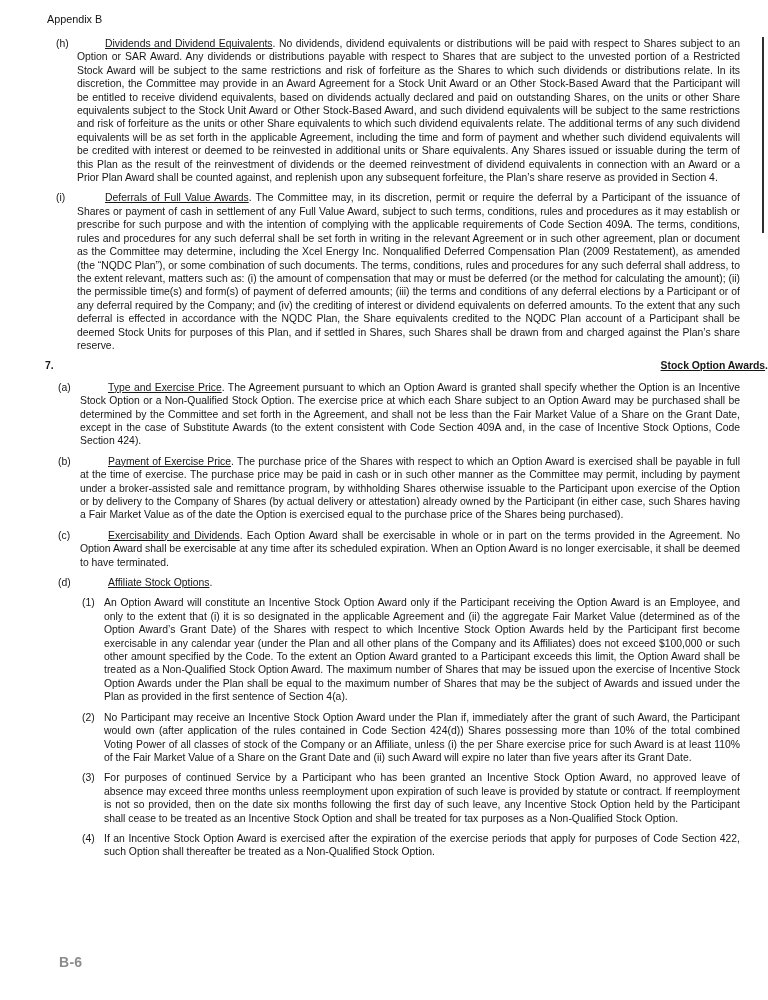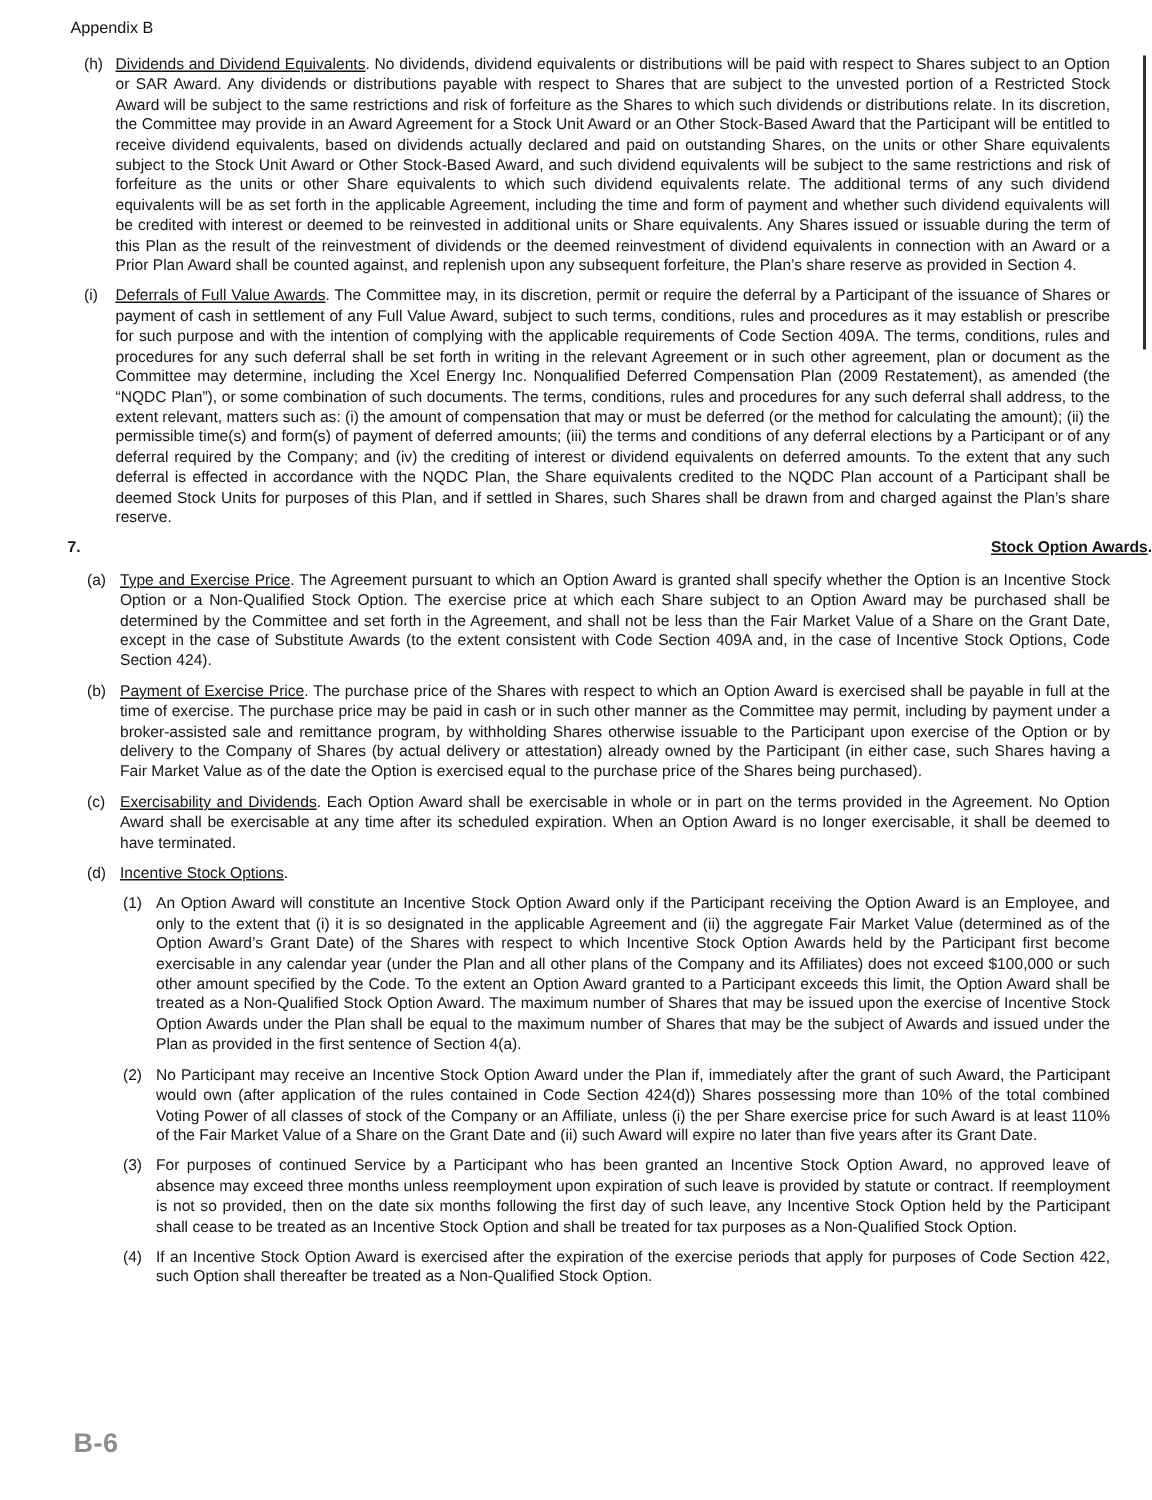--- a/index.html
+++ b/index.html
@@ -44,34 +44,34 @@
   }
   .lvl1 { margin-left: 56px; margin-right: 28px; }
   .lvl1 .marker { flex: 0 0 21px; }
   .heading { margin-left: 45px; margin-top: 2px; margin-bottom: 8px; font-weight: bold; }
   .heading .marker { flex: 0 0 17px; }
   .heading .ptext { text-align: right; }
   .lvl2 { margin-left: 58px; margin-right: 28px; }
   .lvl2 .marker { flex: 0 0 22px; }
   .lvl3 { margin-left: 82px; margin-right: 28px; }
   .lvl3 .marker { flex: 0 0 22px; }
-  .u { text-decoration: underline; }
+  .u { text-decoration: underline; margin-left: 28px; }
   .change-bar {
     position: absolute;
     left: 762px;
     top: 37px;
     width: 2px;
     height: 196px;
     background: #2e2e2e;
   }
   .page-number {
     position: absolute;
-    left: 49px;
+    left: 59px;
     top: 956px;
-    font-size: 18px;
+    font-size: 14px;
     font-weight: bold;
     color: #8c8c8c;
     letter-spacing: 0.3px;
   }
 </style>
 </head>
 <body>
 
 <div class="page">
 
@@ -106,21 +106,21 @@
       <span class="ptext"><span class="u">Payment of Exercise Price</span><span>. The purchase price of the Shares with respect to which an Option Award is exercised shall be payable in full at the time of exercise. The purchase price may be paid in cash or in such other manner as the Committee may permit, including by payment under a broker-assisted sale and remittance program, by withholding Shares otherwise issuable to the Participant upon exercise of the Option or by delivery to the Company of Shares (by actual delivery or attestation) already owned by the Participant (in either case, such Shares having a Fair Market Value as of the date the Option is exercised equal to the purchase price of the Shares being purchased).</span></span>
     </div>
 
     <div class="para lvl2">
       <span class="marker">(c)</span>
       <span class="ptext"><span class="u">Exercisability and Dividends</span><span>. Each Option Award shall be exercisable in whole or in part on the terms provided in the Agreement. No Option Award shall be exercisable at any time after its scheduled expiration. When an Option Award is no longer exercisable, it shall be deemed to have terminated.</span></span>
     </div>
 
     <div class="para lvl2">
       <span class="marker">(d)</span>
-      <span class="ptext"><span class="u">Incentive Stock Options</span><span>.</span></span>
+      <span class="ptext"><span class="u">Affiliate Stock Options</span><span>.</span></span>
     </div>
 
     <div class="para lvl3">
       <span class="marker">(1)</span>
       <span class="ptext">An Option Award will constitute an Incentive Stock Option Award only if the Participant receiving the Option Award is an Employee, and only to the extent that (i) it is so designated in the applicable Agreement and (ii) the aggregate Fair Market Value (determined as of the Option Award’s Grant Date) of the Shares with respect to which Incentive Stock Option Awards held by the Participant first become exercisable in any calendar year (under the Plan and all other plans of the Company and its Affiliates) does not exceed $100,000 or such other amount specified by the Code. To the extent an Option Award granted to a Participant exceeds this limit, the Option Award shall be treated as a Non-Qualified Stock Option Award. The maximum number of Shares that may be issued upon the exercise of Incentive Stock Option Awards under the Plan shall be equal to the maximum number of Shares that may be the subject of Awards and issued under the Plan as provided in the first sentence of Section 4(a).</span>
     </div>
 
     <div class="para lvl3">
       <span class="marker">(2)</span>
       <span class="ptext">No Participant may receive an Incentive Stock Option Award under the Plan if, immediately after the grant of such Award, the Participant would own (after application of the rules contained in Code Section 424(d)) Shares possessing more than 10% of the total combined Voting Power of all classes of stock of the Company or an Affiliate, unless (i) the per Share exercise price for such Award is at least 110% of the Fair Market Value of a Share on the Grant Date and (ii) such Award will expire no later than five years after its Grant Date.</span>

